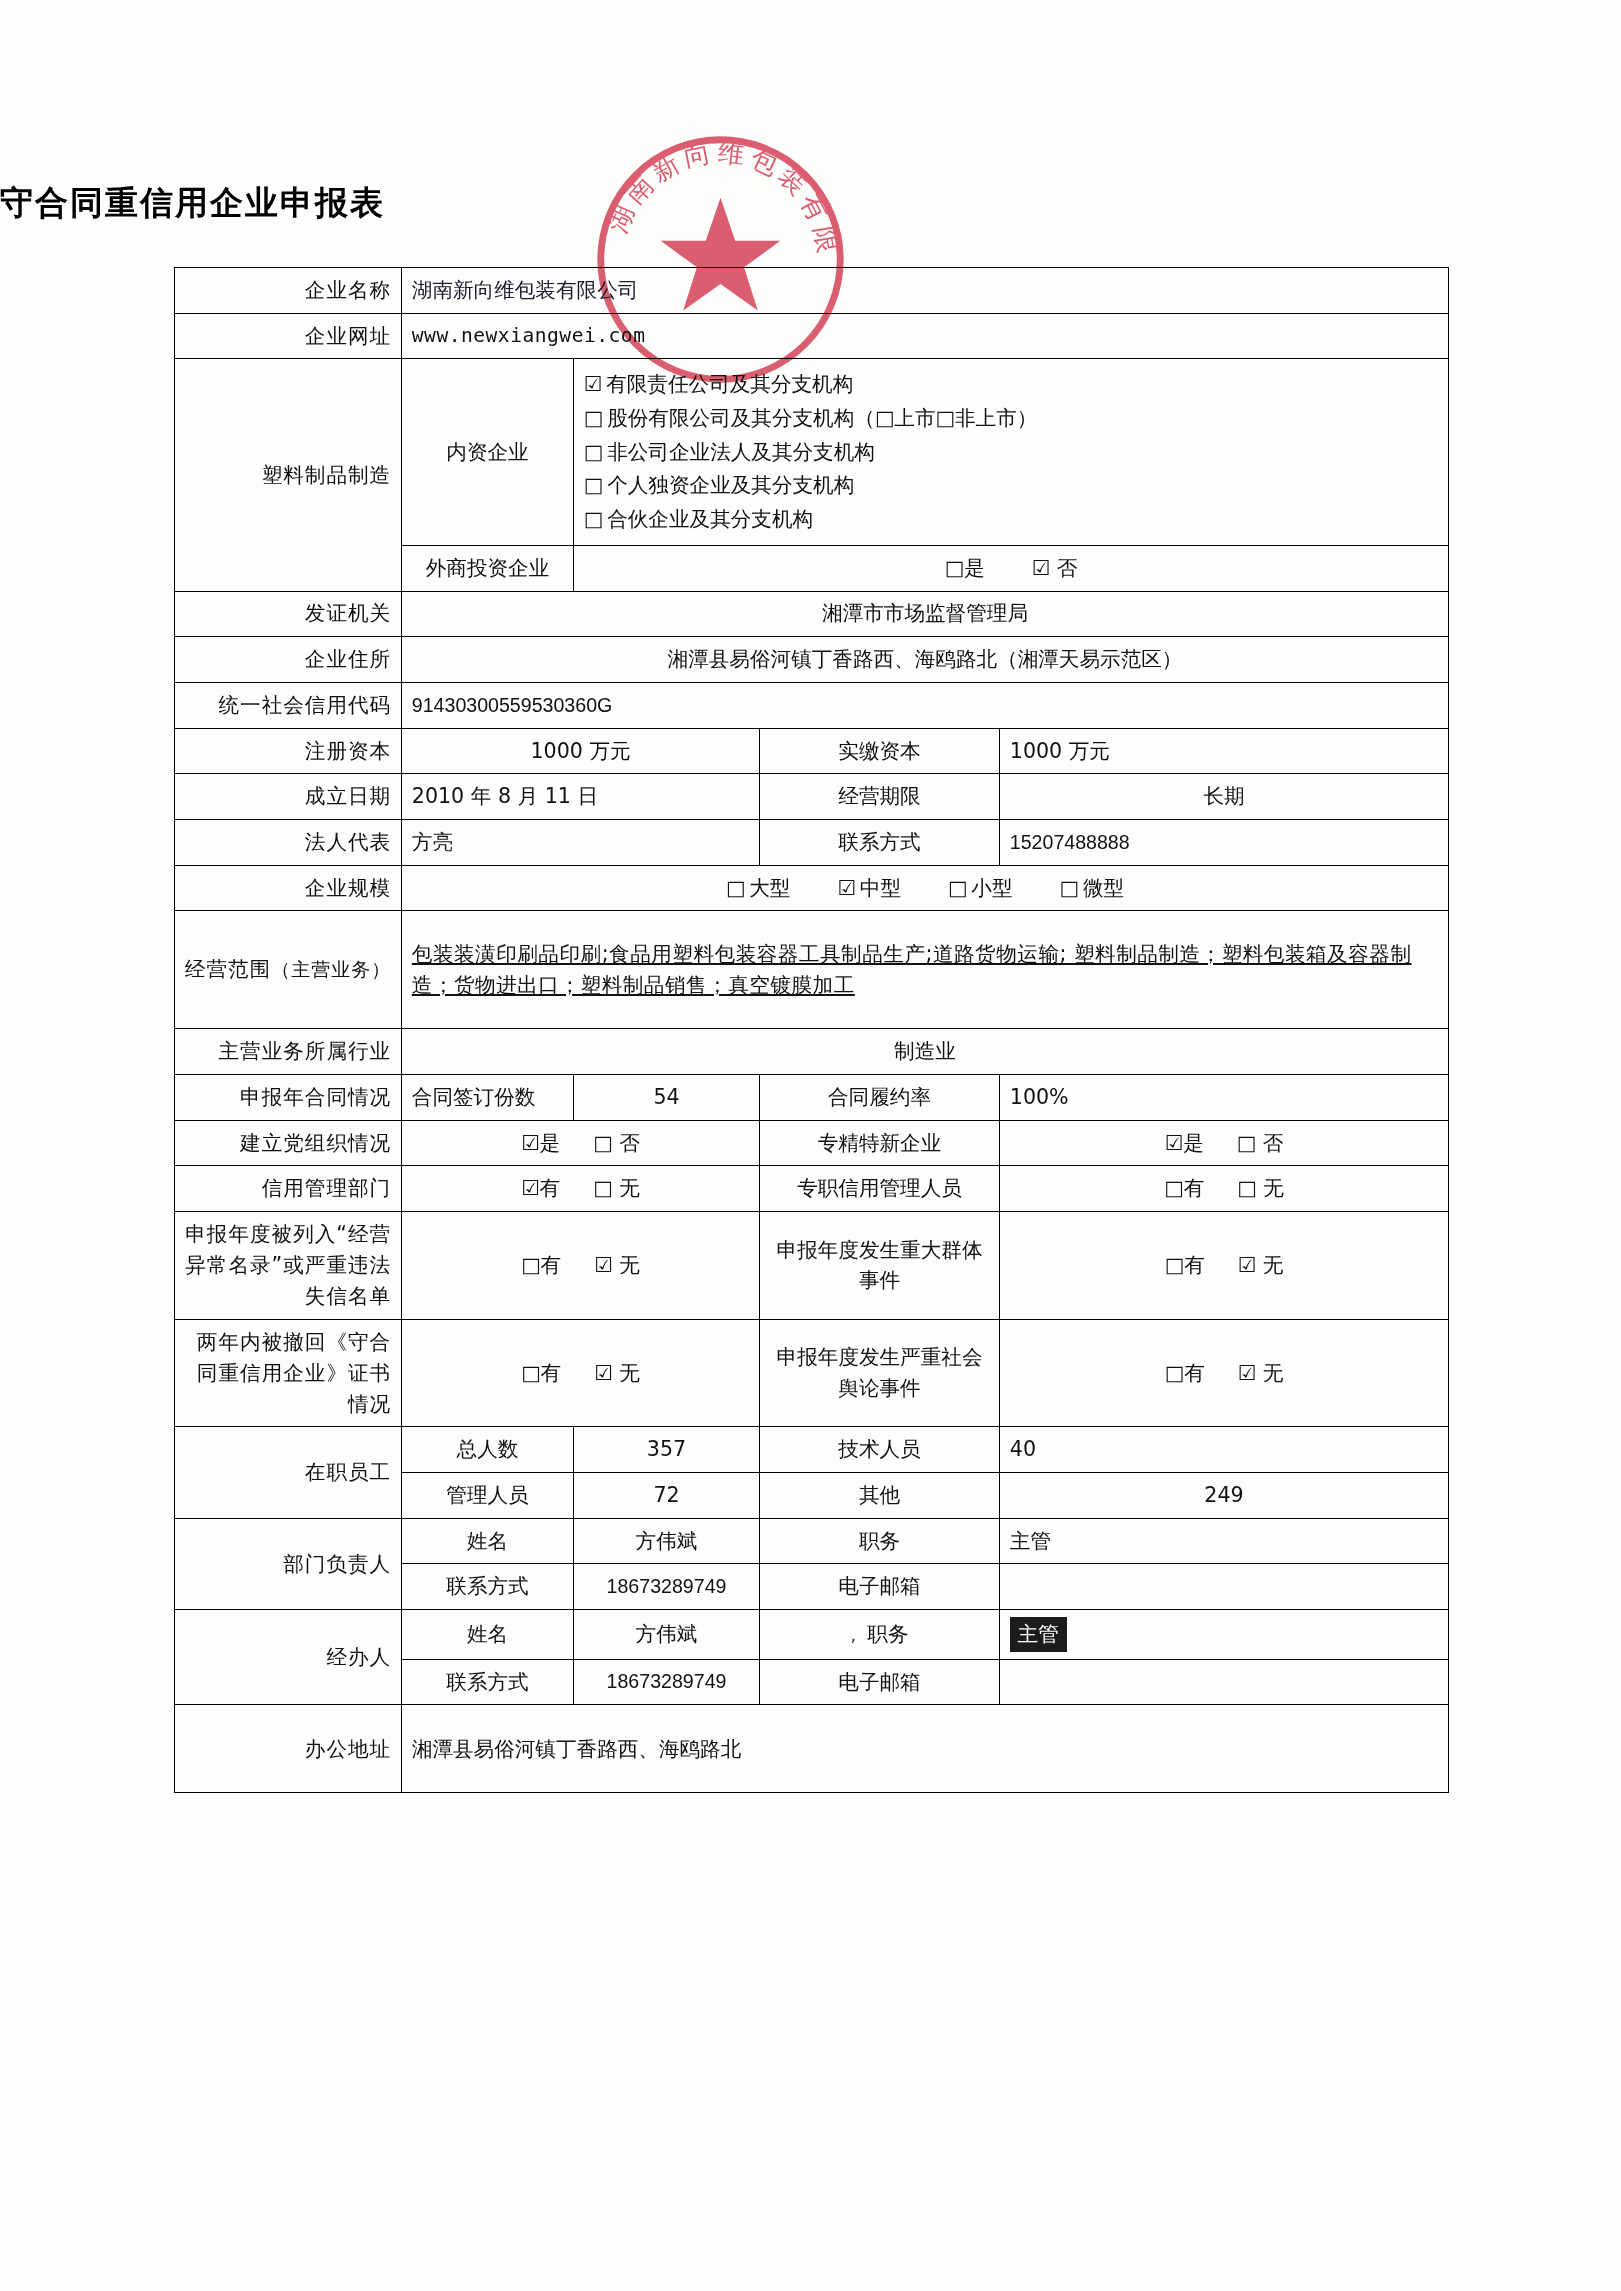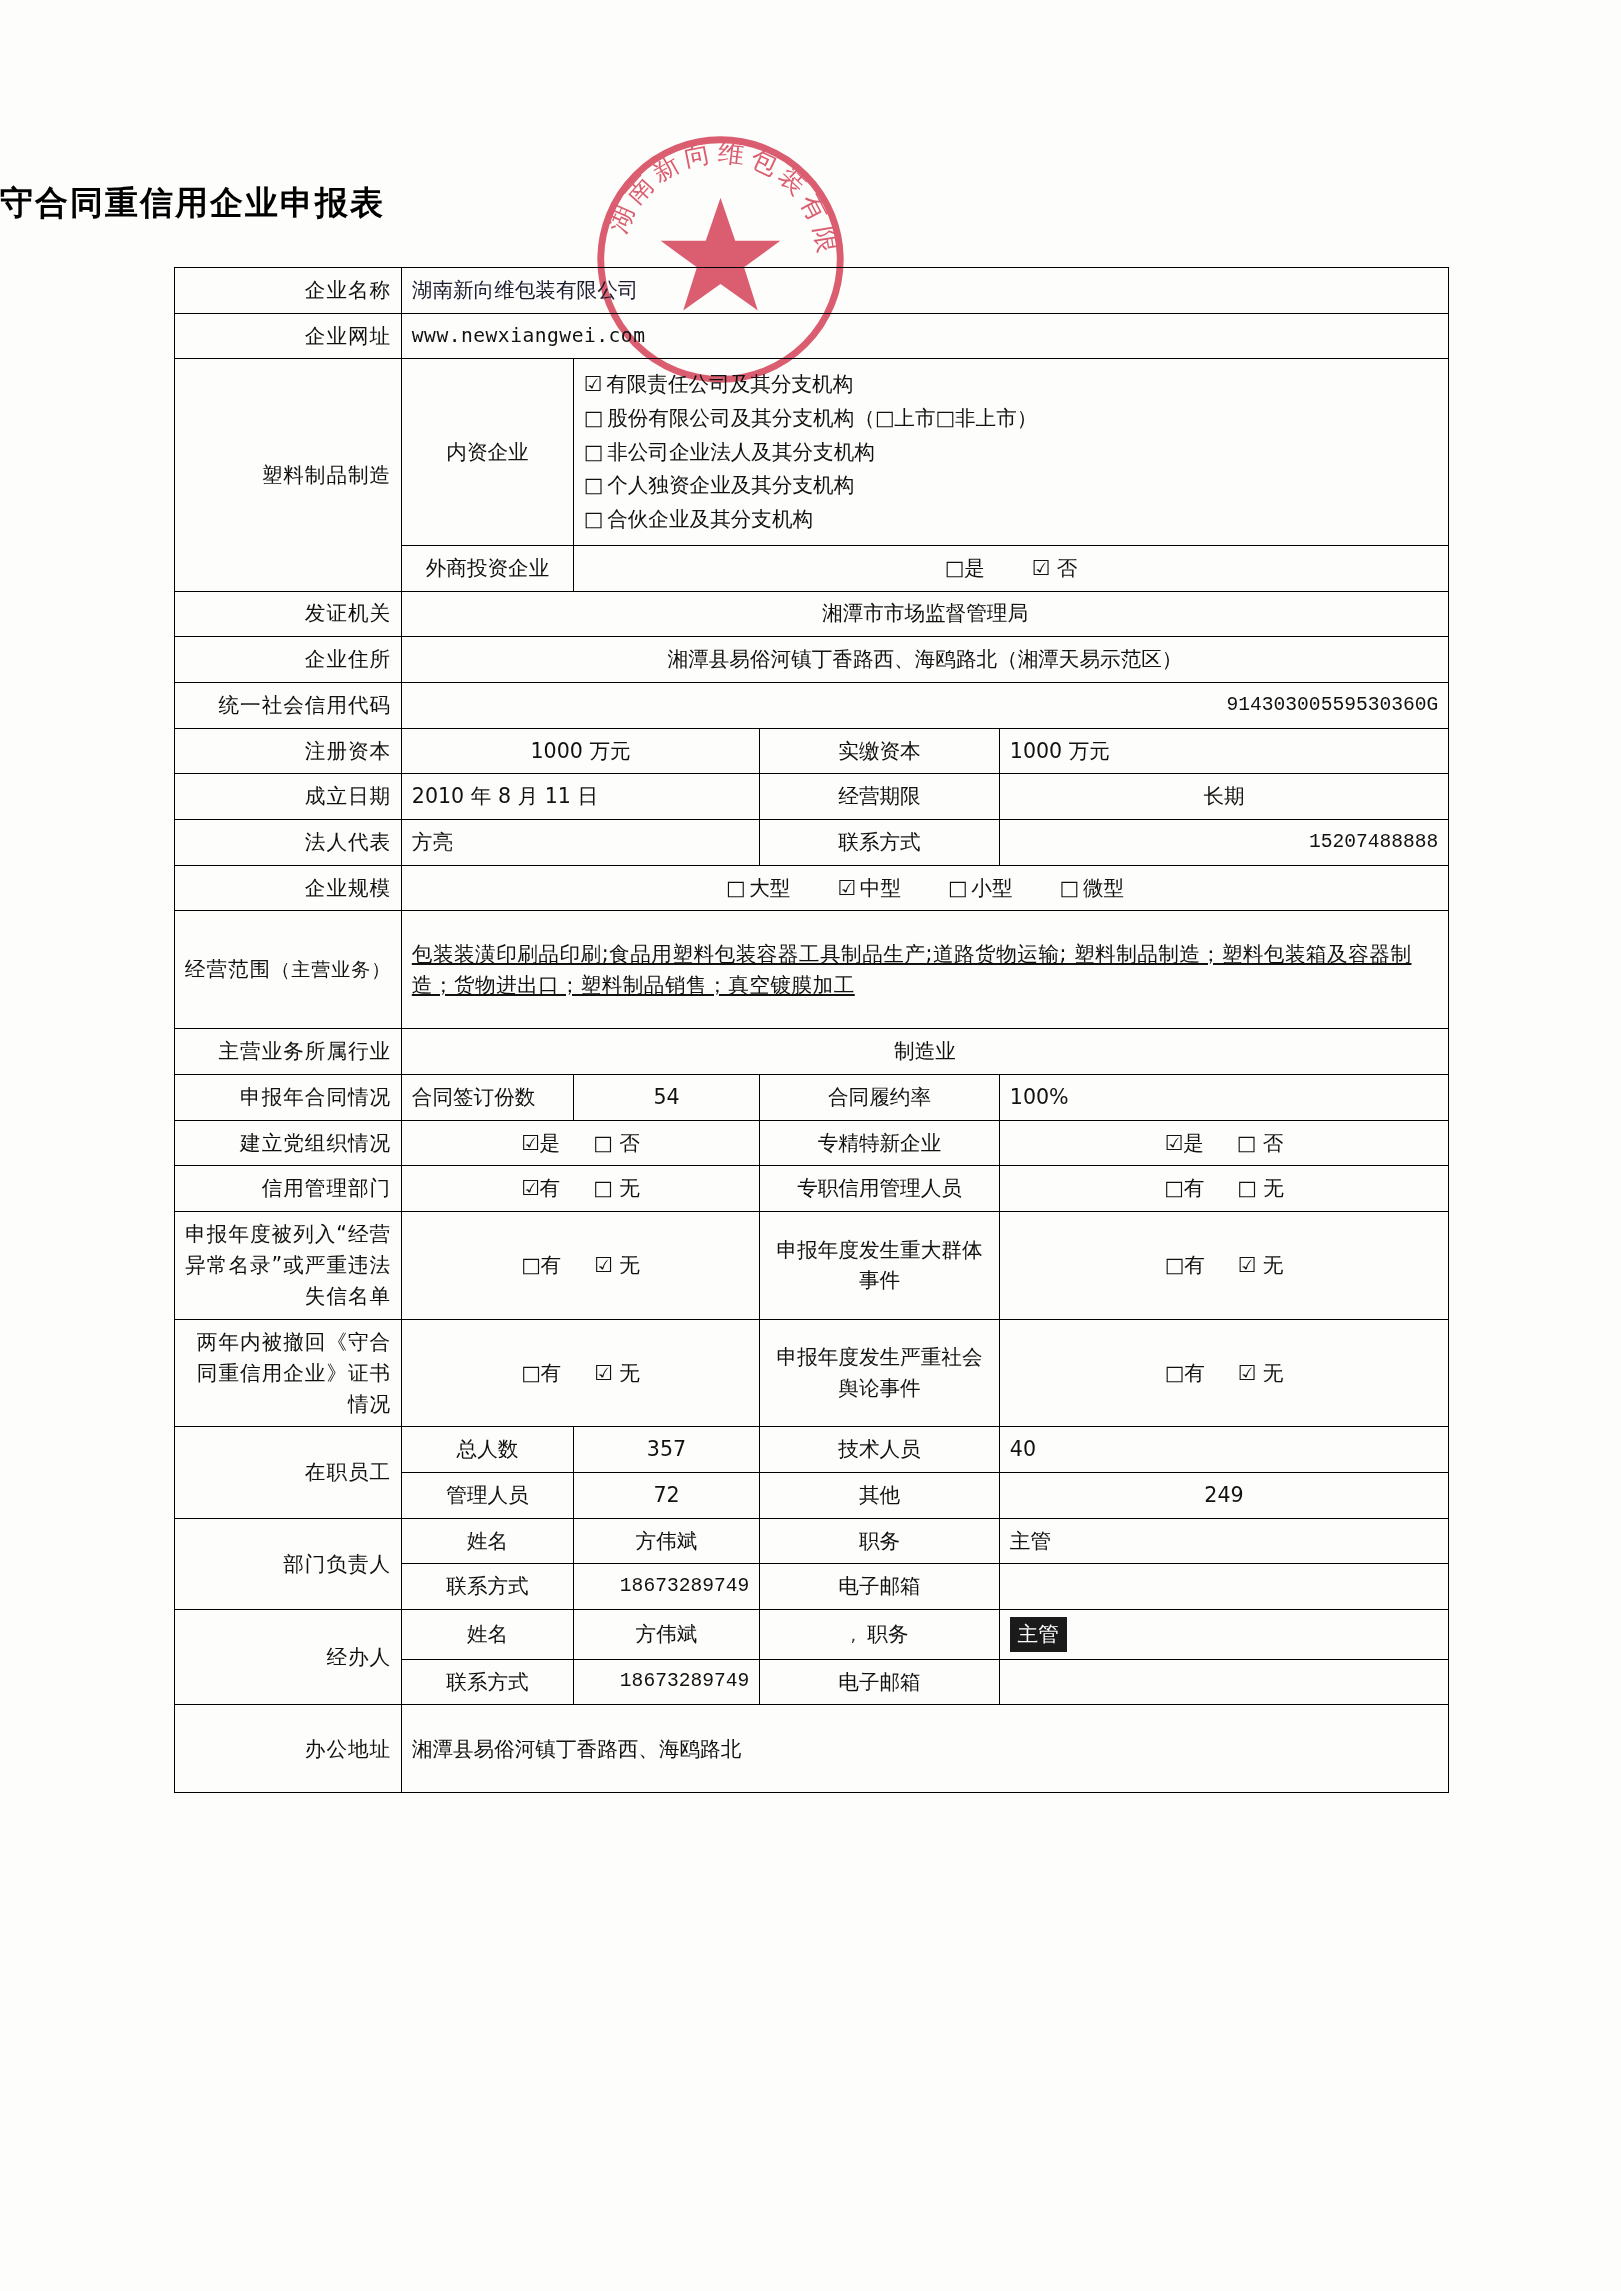--- a/index.html
+++ b/index.html
@@ -56,23 +56,22 @@
   .val-hand {
     font-family: "DejaVu Sans", "Liberation Sans", sans-serif;
     color: #1a1a2e;
   }
   .url {
     font-family: "DejaVu Sans Mono", "Liberation Mono", monospace;
     font-size: 19.6px;
     letter-spacing: 0.5px;
   }
   .mono {
-    font-family: Liberation Mono, monospace;
+    font-family: Liberation Sans, sans-serif;
     font-size: 19.6px;
-    text-align: right;
   }
   .opt-line {
     display: block;
     margin: 2.9px 0;
     white-space: nowrap;
   }
   .box {
     display: inline-block;
     font-size: 20.6px;
     margin-right: 3.9px;

